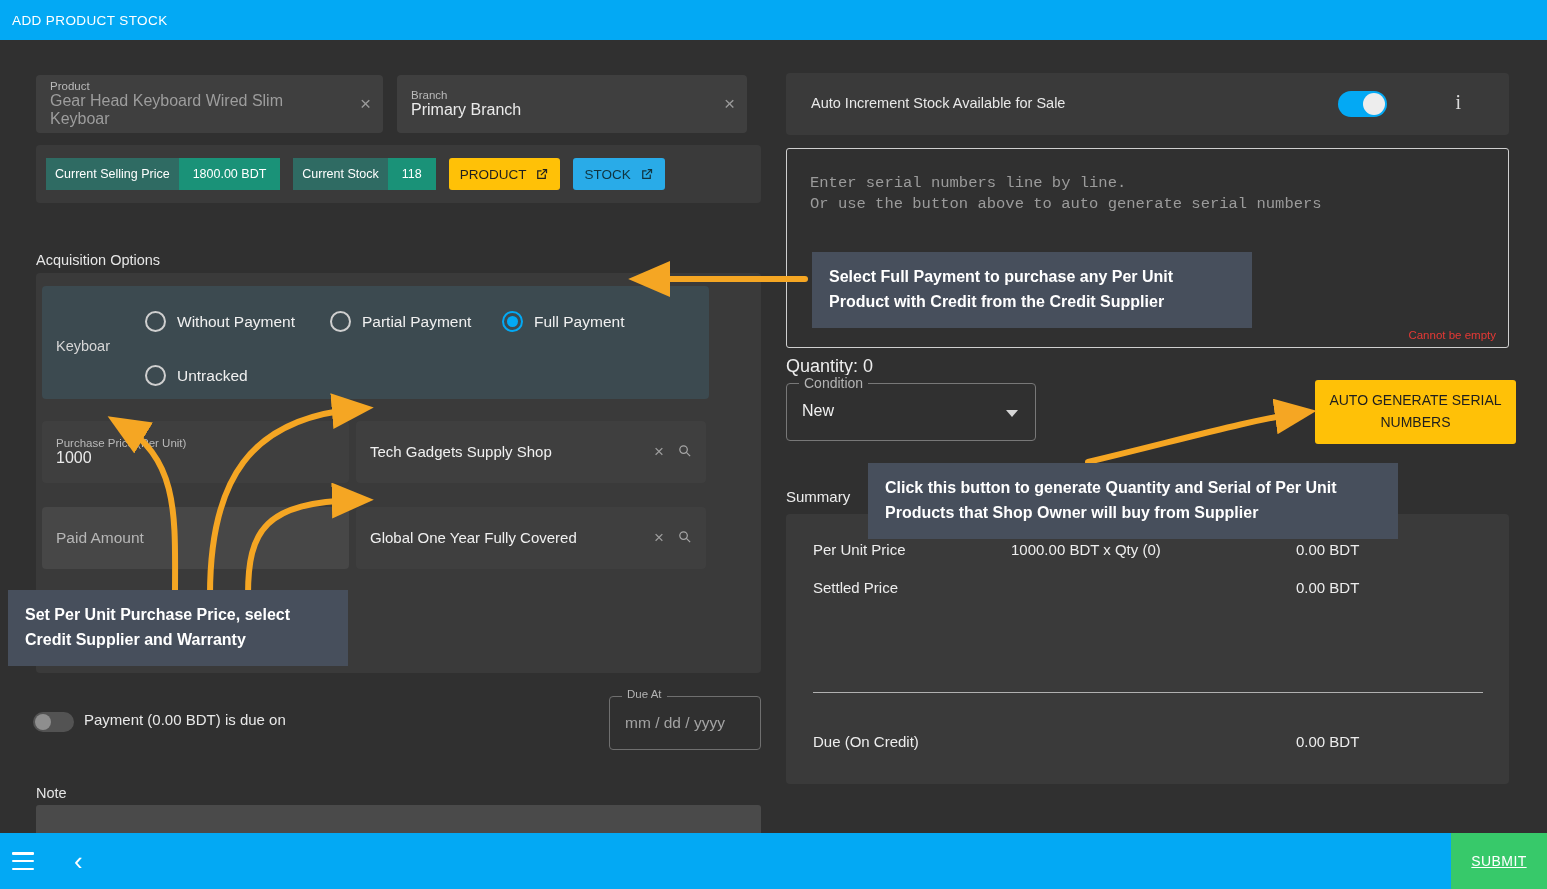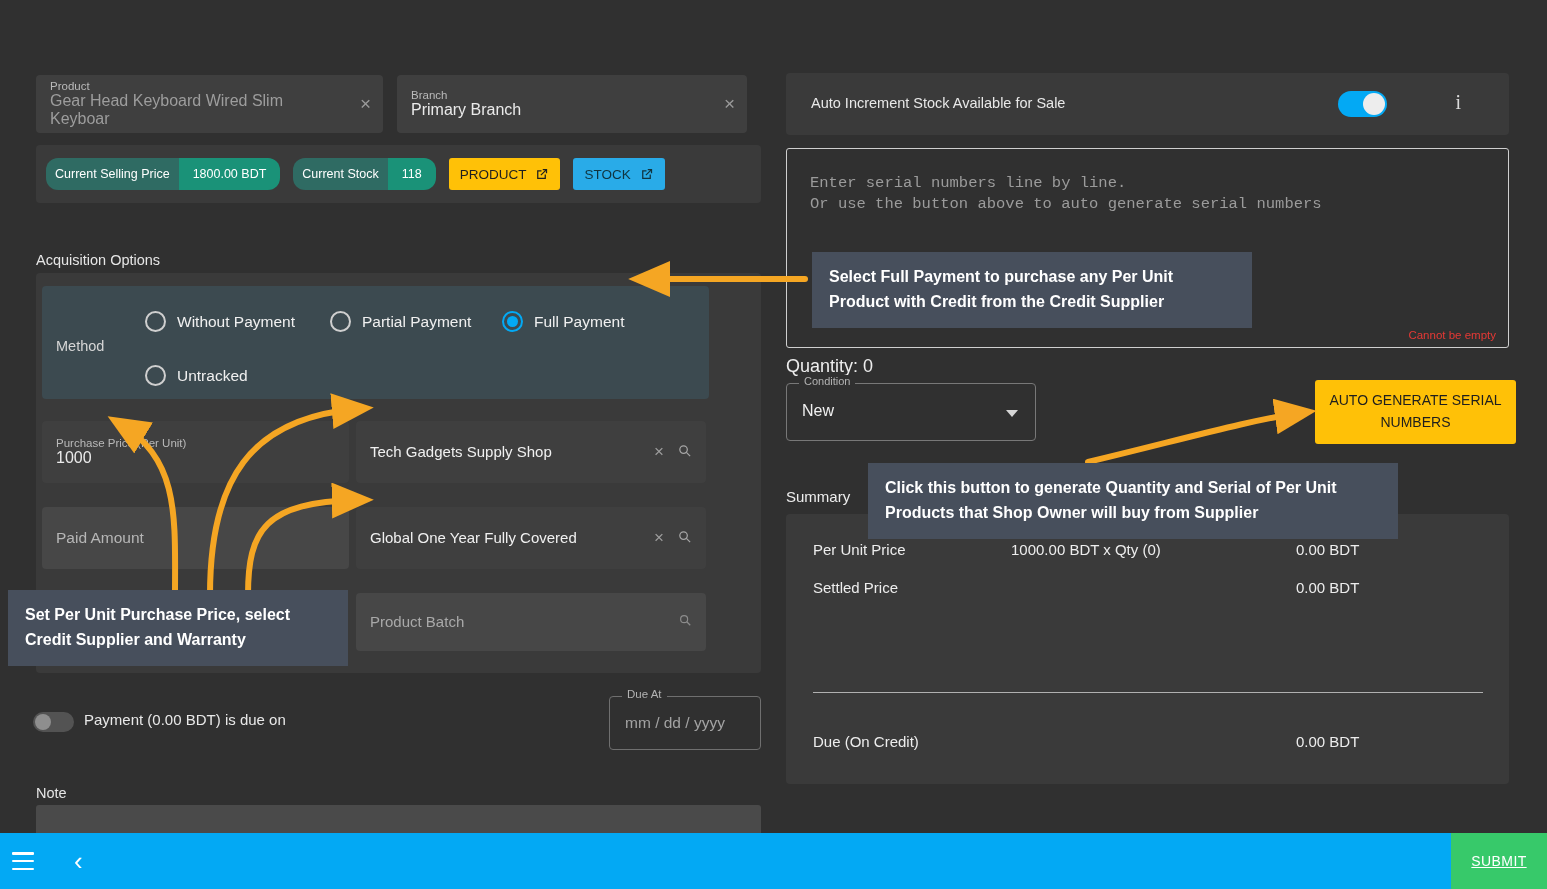--- a/index.html
+++ b/index.html
@@ -37,21 +37,21 @@
     font-family: "Liberation Sans", sans-serif; cursor: pointer; user-select: none;
   }
 
   
   #product-field { left: 36px; top: 35px; width: 347px; height: 58px; padding: 8px 40px 8px 14px; position: absolute; }
   #branch-field  { left: 397px; top: 35px; width: 350px; height: 58px; padding: 8px 40px 8px 14px; position: absolute; }
 
   
   #chips-panel { position: absolute; left: 36px; top: 105px; width: 725px; height: 58px; }
   .chips { display: flex; align-items: center; gap: 13px; height: 100%; padding-left: 10px; }
-  .chip { display: flex; height: 32px; border-radius: 12px; overflow: hidden; font-size: 12.5px; }
+  .chip { display: flex; height: 32px; border-radius: 0; overflow: hidden; font-size: 12.5px; }
   .chip .k { background: #2f6b63; color: #ffffff; display: flex; align-items: center; padding: 0 9px; }
   .chip .v { background: #1a9278; color: #ffffff; display: flex; align-items: center; padding: 0 14px; }
   .btn-chip {
     height: 32px; border-radius: 3px; display: flex; align-items: center; gap: 8px;
     padding: 0 11px; font-size: 13.5px; font-weight: 500; cursor: pointer; border: none;
     font-family: "Liberation Sans", sans-serif;
   }
   .btn-chip.amber { background: #FFC107; color: #1f1f1f; }
   .btn-chip.blue  { background: #29ABE8; color: #10343f; }
 
@@ -146,21 +146,21 @@
   #serial-err { position: absolute; right: 12px; bottom: 6px; font-size: 11.5px; color: #e53935; }
 
   #quantity-text { position: absolute; left: 11px; top: 316px; font-size: 18px; color: #ededed; }
 
   #condition-box {
     position: absolute; left: 11px; top: 343px; width: 250px; height: 58px;
     border: 1px solid #787878; border-radius: 4px;
   }
   #condition-legend {
     position: absolute; left: 12px; top: -9px; background: #303030; padding: 0 5px;
-    font-size: 11px; color: #b3b3b3;
+    font-size: 14px; color: #b3b3b3;
   }
   #condition-value { position: absolute; left: 15px; top: 18px; font-size: 16px; color: #f0f0f0; }
   #condition-caret {
     position: absolute; right: 17px; top: 26px; width: 0; height: 0;
     border-left: 6px solid transparent; border-right: 6px solid transparent;
     border-top: 7px solid #d6d6d6;
   }
   #autogen {
     position: absolute; left: 540px; top: 340px; width: 201px; height: 64px;
     background: #FFC107; color: #1e1e1e; border: none; border-radius: 3px;
@@ -201,20 +201,23 @@
     position: absolute; right: 0; top: 0; height: 56px; width: 96px;
     background: #37c96a; color: #fff; border: none; font-size: 14px;
     font-family: "Liberation Sans", sans-serif; letter-spacing: .4px; cursor: pointer; text-decoration: underline;
   }
 </style>
 </head>
 <body>
 
 <div id="app">
 
+  <div class="topbar">
+    <span class="topbar-title">ADD PRODUCT STOCK</span>
+  </div>
 
   <div class="content">
 
     <div class="col-left">
 
       <div class="field" id="product-field">
         <span class="flabel">Product</span>
         <span class="fvalue muted">Gear Head Keyboard Wired Slim Keyboar</span>
         <span class="x-icon" style="right:12px; top:19px;">×</span>
       </div>
@@ -250,21 +253,21 @@
             </svg>
           </button>
         </div>
       </div>
 
       <div class="section-title">Acquisition Options</div>
 
       <div class="panel" id="acq-panel">
 
         <div id="method-box">
-          <span id="method-label">Method</span>
+          <span id="method-label">Keyboar</span>
 
           <div class="radio-row" id="rad-0">
             <span class="radio-outer"></span>
             <span class="radio-label">Without Payment</span>
           </div>
           <div class="radio-row" id="rad-1">
             <span class="radio-outer"></span>
             <span class="radio-label">Partial Payment</span>
           </div>
           <div class="radio-row" id="rad-2">
@@ -303,29 +306,20 @@
           <span class="txt">Global One Year Fully Covered</span>
           <span class="sf-x">×</span>
           <span class="sf-mag">
             <svg width="15" height="15" viewBox="0 0 24 24">
                 <circle cx="10.5" cy="10.5" r="6" stroke="#a6a6a6" stroke-width="2" fill="none"></circle>
                 <line x1="15" y1="15" x2="21" y2="21" stroke="#a6a6a6" stroke-width="2"></line>
               </svg>
           </span>
         </div>
 
-        <div class="search-field" id="batch-field">
-          <span class="txt ph">Product Batch</span>
-          <span class="sf-mag">
-            <svg width="14" height="14" viewBox="0 0 24 24">
-                <circle cx="10.5" cy="10.5" r="6" stroke="#8c8c8c" stroke-width="2" fill="none"></circle>
-                <line x1="15" y1="15" x2="21" y2="21" stroke="#8c8c8c" stroke-width="2"></line>
-              </svg>
-          </span>
-        </div>
       </div>
 
       <div id="due-row">
         <div id="due-toggle">
             <span class="knob"></span>
           </div>
         <span id="due-text">Payment (0.00 BDT) is due on</span>
         <div id="dueat-box">
           <span id="dueat-legend">Due At</span>
           <span id="dueat-value">mm / dd / yyyy</span>

